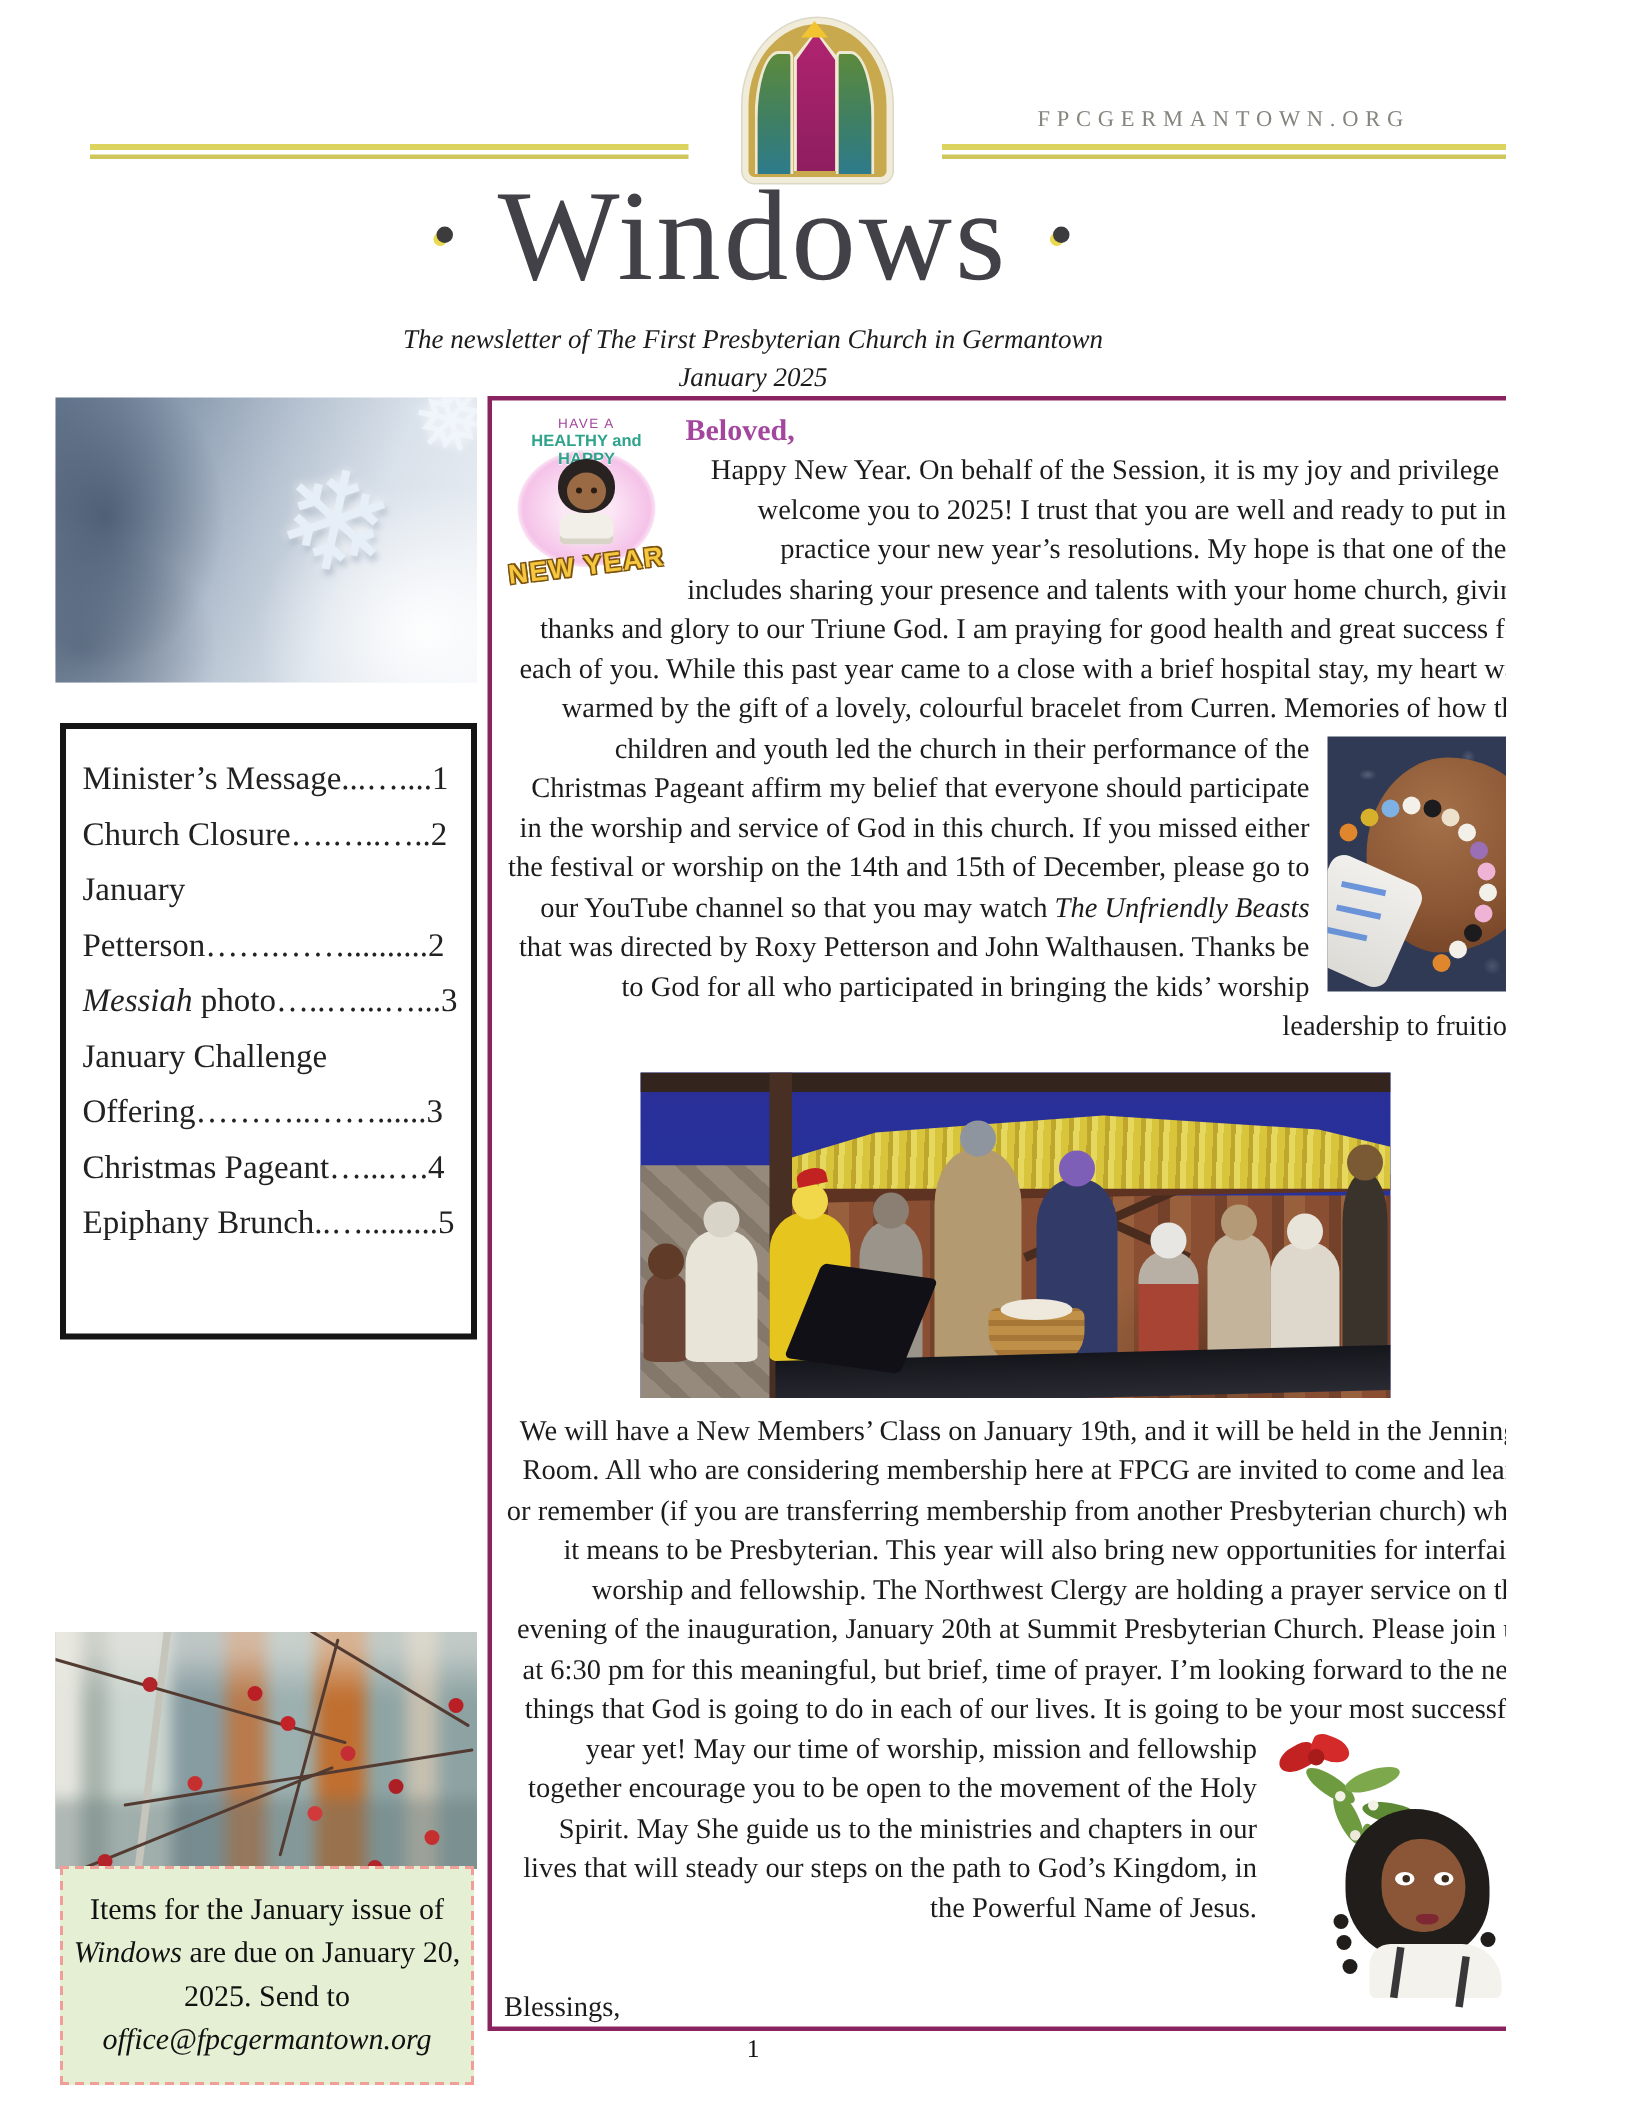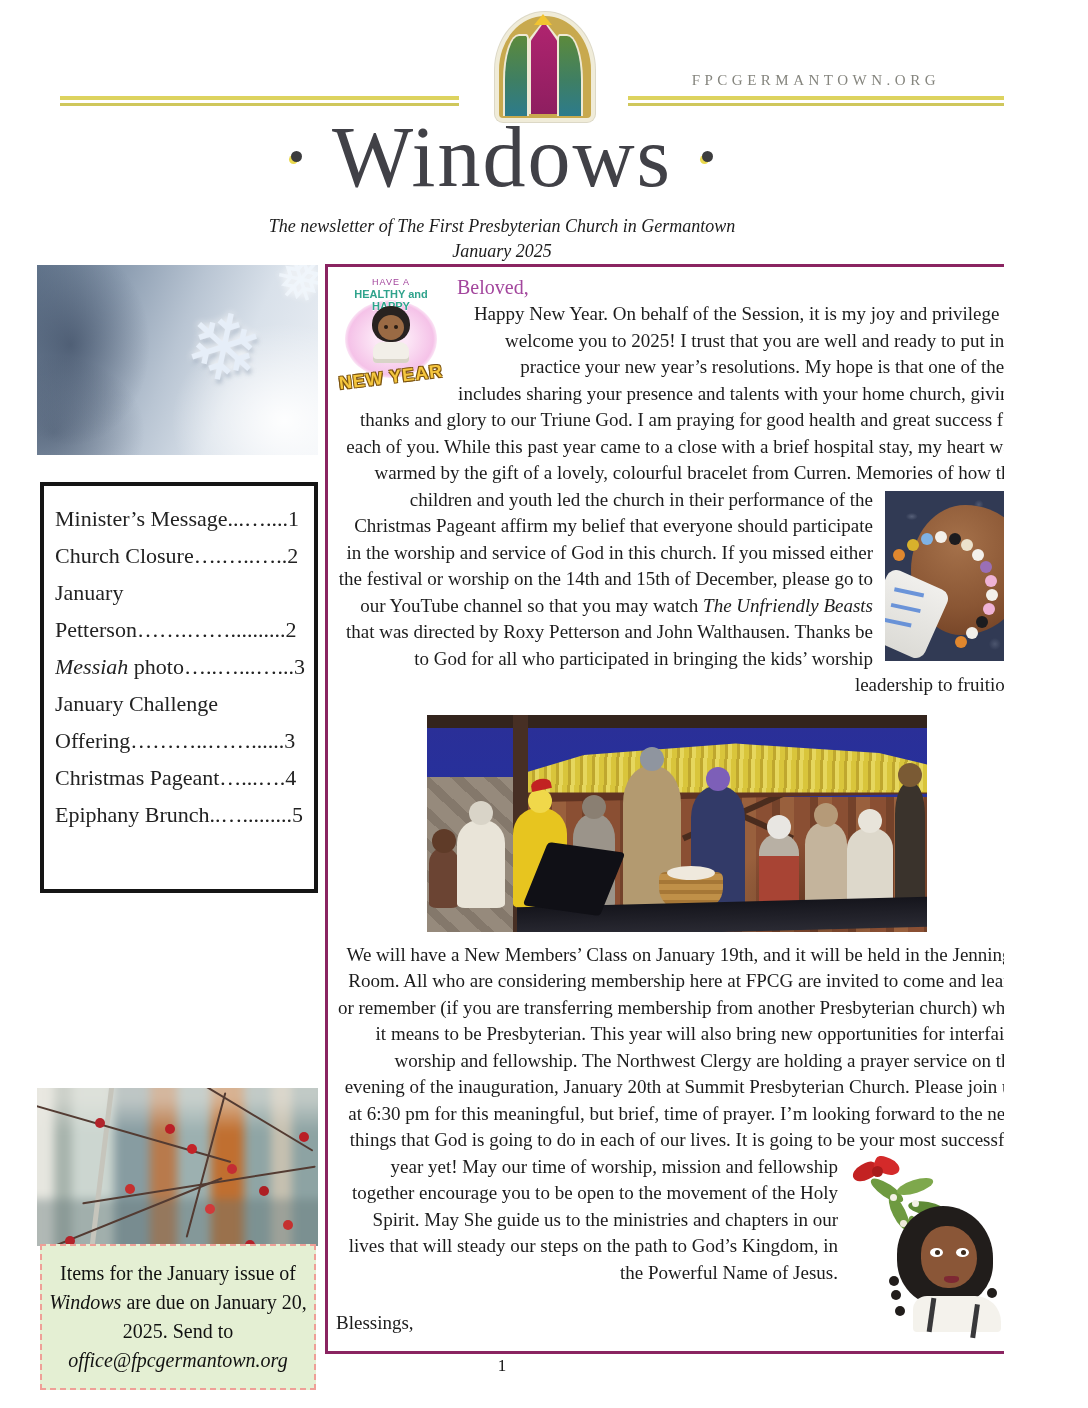--- a/index.html
+++ b/index.html
@@ -70,24 +70,24 @@
                  112px -12px 0 #ba1f26,18px 60px 0 #d03a3a,-92px -26px 0 #b2232a;}
 
   .green-box{position:absolute;left:40px;top:1244px;width:276px;height:146px;box-sizing:border-box;
              background:#e4efd3;border:2px dashed #ef9f97;padding:13px 6px;text-align:center;
              font-size:20px;line-height:29px;color:#111;}
   .green-box .it{font-style:italic;}
 
   
   .main-box{position:absolute;left:325px;top:264px;width:707px;height:1090px;box-sizing:border-box;
             border:3px solid #8a2461;background:#fff;padding:9px 10px 0 7px;overflow:hidden;}
-  .beloved{color:#a3469d;font-size:20px;margin:0 0 2px 2px;}
+  .beloved{color:#a3469d;font-size:20px;margin:0 0 2px 2px;font-weight:bold;}
   .body-text{font-size:19px;line-height:26.5px;margin:0;text-align:right;}
   .body-text .it{font-style:italic;}
-  .closing{font-size:19px;margin:26px 0 0 1px;}
+  .closing{font-size:19px;margin:42px 0 0 1px;}
   .page-num{position:absolute;top:1356px;left:0;width:100%;text-align:center;font-size:17px;color:#111;}
 
   
   .ny{float:left;width:112px;height:116px;margin:0 10px 2px 0;position:relative;
       font-family:"Liberation Sans",sans-serif;font-style:normal;}
   .ny i,.ny b{display:block;position:absolute;font-style:normal;}
   .ny-glow{left:10px;top:24px;width:92px;height:78px;border-radius:50%;
            background:radial-gradient(#fce7f6 25%,#f5c2e8 65%,rgba(245,194,232,0) 75%);}
   .ny-havea{top:1px;left:0;right:0;text-align:center;font-size:9px;font-weight:normal;color:#a3469d;letter-spacing:1px;}
   .ny-row2{top:12px;left:0;right:0;text-align:center;font-size:11px;font-weight:bold;color:#2fa38c;

